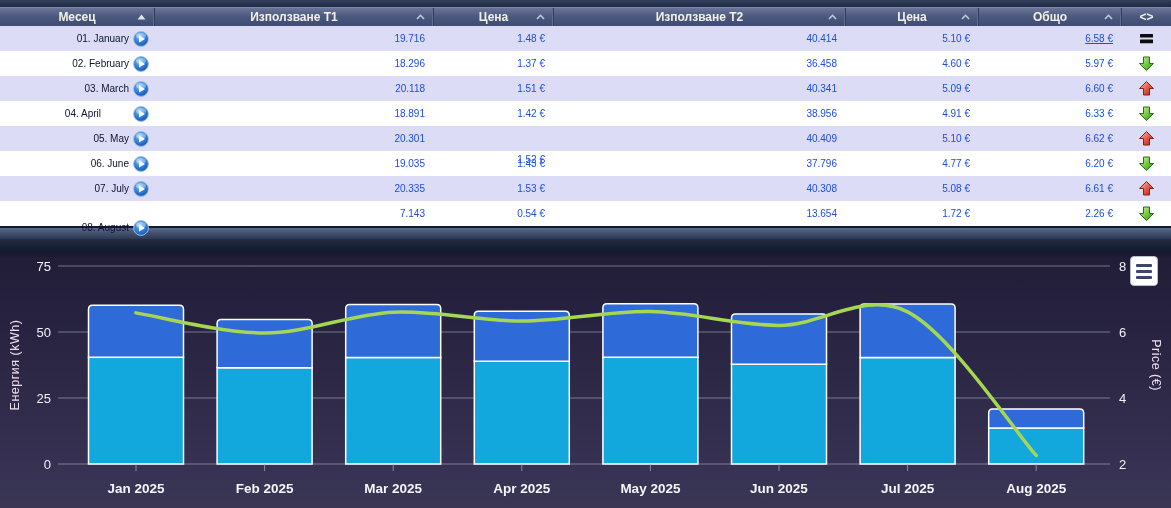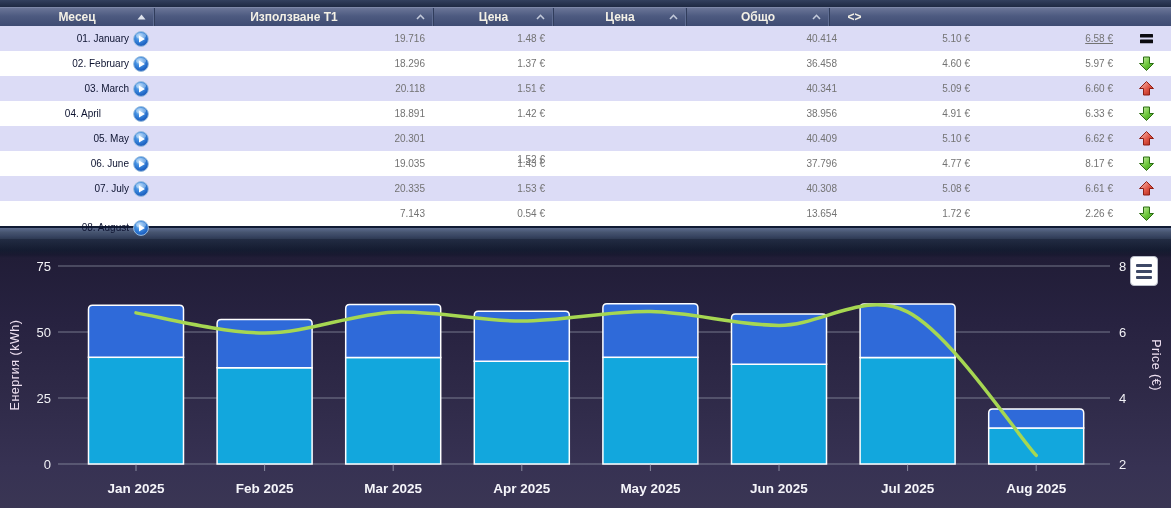--- a/index.html
+++ b/index.html
@@ -26,21 +26,21 @@
     box-sizing:border-box;border-right:1px solid #313d5c;
     box-shadow:inset -1px 0 0 #5f6d93;cursor:pointer;white-space:nowrap;text-align:center;
   }
   .hcell:last-child{border-right:none;box-shadow:none;}
   .hcell .sort{position:absolute;right:8px;top:50%;transform:translateY(-50%);line-height:0;}
 
   
   .row{display:flex;height:25px;align-items:center;font-size:10px;color:#10142e;}
   .row:nth-child(odd){background:#dcdcf6;}
   .row:nth-child(even){background:#ffffff;}
-  .cell{box-sizing:border-box;text-align:right;padding-right:9px;color:#737373;white-space:nowrap;}
+  .cell{box-sizing:border-box;text-align:right;padding-right:9px;color:#1d4ed8;white-space:nowrap;}
   .cell.month{display:flex;align-items:center;justify-content:flex-end;gap:4px;padding-right:6px;color:#0d1330;}
   .cell.trend{display:flex;align-items:center;justify-content:center;padding:0;}
 
   
   .divider{
     height:13px;
     border-top:2px solid #101a33;box-sizing:border-box;
     background:linear-gradient(#5c6b8e,#46546f 40%,#394663 72%,#2d3952);
   }
 
@@ -104,20 +104,26 @@
         <svg class="sort" width="9" height="6">
           <path d="M1 5 L4.5 1.3 L8 5" stroke="#c3cada" fill="none" stroke-width="1.6"></path>
         </svg>
       </div>
       <div class="hcell" style="width: 120px;">
         <span>Цена</span>
         <svg class="sort" width="9" height="6">
           <path d="M1 5 L4.5 1.3 L8 5" stroke="#c3cada" fill="none" stroke-width="1.6"></path>
         </svg>
       </div>
+      <div class="hcell" style="width: 292px;">
+        <span>Използване Т2</span>
+        <svg class="sort" width="9" height="6">
+          <path d="M1 5 L4.5 1.3 L8 5" stroke="#c3cada" fill="none" stroke-width="1.6"></path>
+        </svg>
+      </div>
       <div class="hcell" style="width: 133px;">
         <span>Цена</span>
         <svg class="sort" width="9" height="6">
           <path d="M1 5 L4.5 1.3 L8 5" stroke="#c3cada" fill="none" stroke-width="1.6"></path>
         </svg>
       </div>
       <div class="hcell" style="width: 143px;">
         <span>Общо</span>
         <svg class="sort" width="9" height="6">
           <path d="M1 5 L4.5 1.3 L8 5" stroke="#c3cada" fill="none" stroke-width="1.6"></path>
@@ -235,21 +241,21 @@
           <svg width="16" height="16" style="cursor:pointer">
             <circle cx="8" cy="8" r="7.4" fill="url(#playGrad)" stroke="#9cbede" stroke-width="1"></circle>
             <ellipse cx="8" cy="4.8" rx="5" ry="2.8" fill="rgba(255,255,255,0.35)"></ellipse>
             <path d="M6 4.6 L12 8 L6 11.4 Z" fill="#ffffff"></path>
           </svg>
         </div>
         <div class="cell" style="width: 279px;"><span>19.035</span></div>
         <div class="cell" style="width: 120px;"><span>1.43 €</span></div>
         <div class="cell" style="width: 292px;"><span>37.796</span></div>
         <div class="cell" style="width: 133px;"><span>4.77 €</span></div>
-        <div class="cell" style="width: 143px;"><span>8.17 €</span></div>
+        <div class="cell" style="width: 143px;"><span>6.20 €</span></div>
         <div class="cell trend" style="width: 49px;">
           <svg width="17" height="17">
             <path d="M8.5 15.5 L1.5 8.5 L5.5 8.5 L5.5 2 L11.5 2 L11.5 8.5 L15.5 8.5 Z" fill="url(#gradGreen)" stroke="#2c6e14" stroke-width="1"></path>
           </svg>
         </div>
       </div>
       <div class="row">
         <div class="cell month" style="width: 155px;">
           <span>07. July</span>
           <svg width="16" height="16" style="cursor:pointer">

